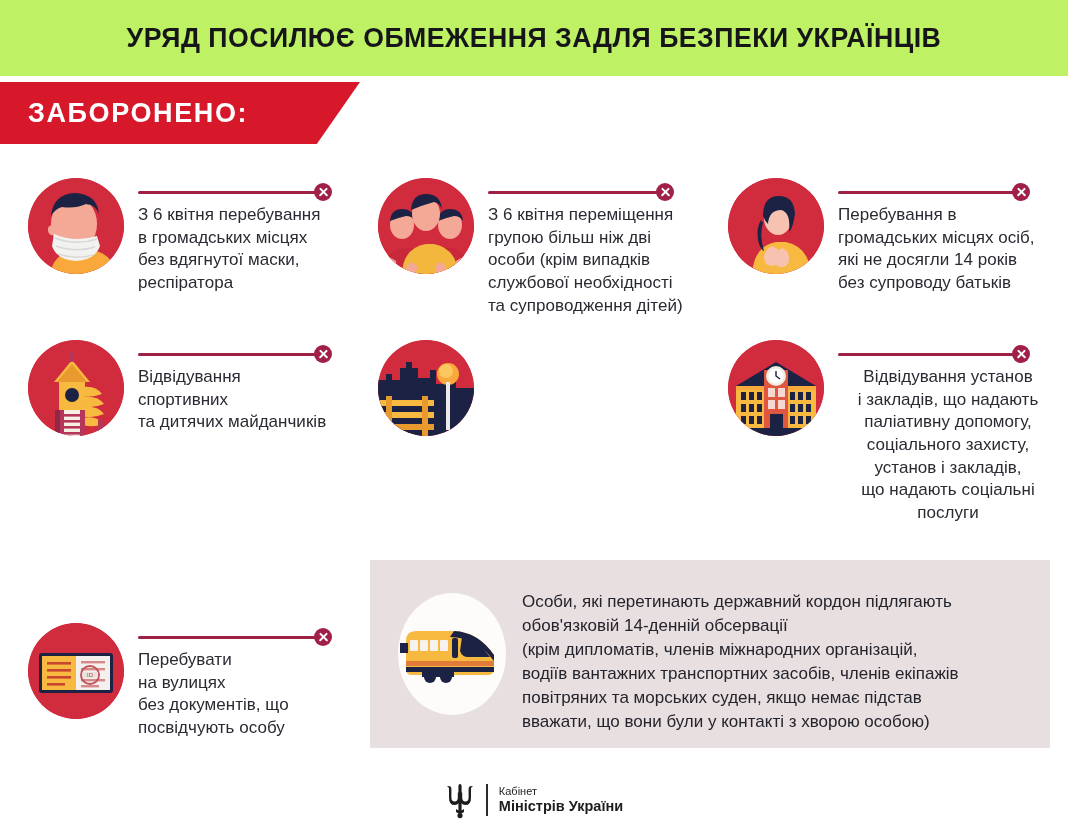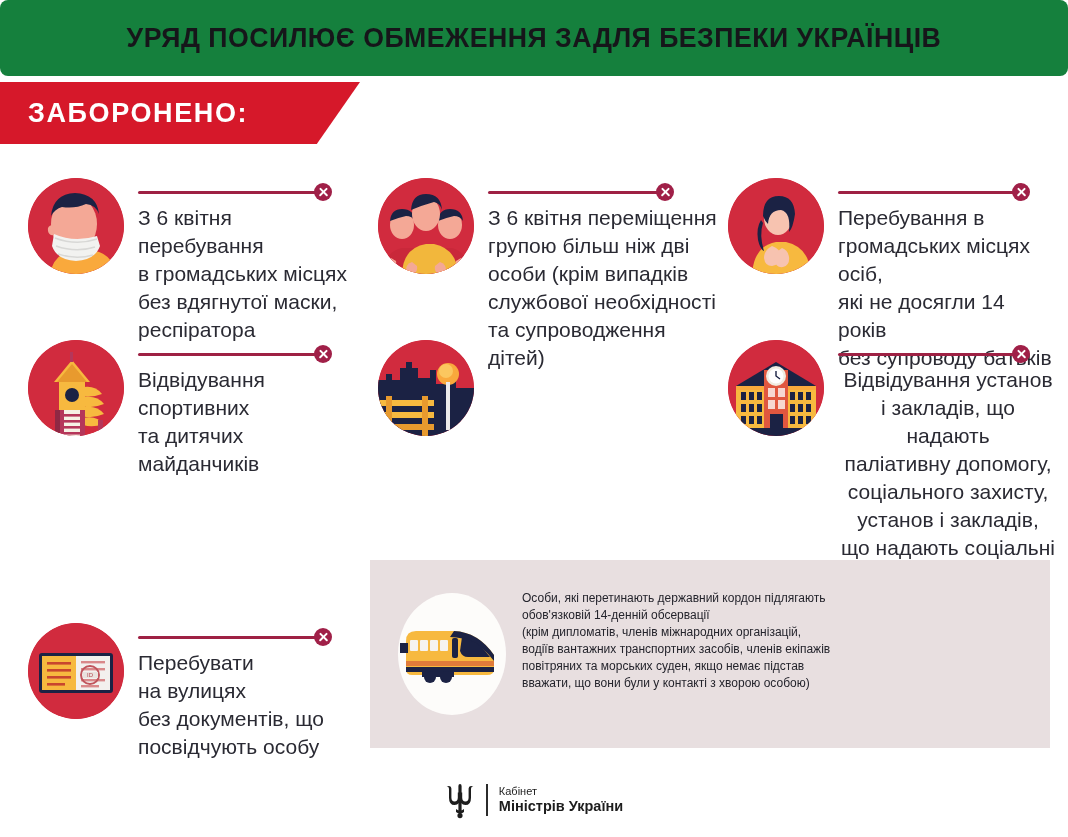--- a/index.html
+++ b/index.html
@@ -8,22 +8,22 @@
     background: #ffffff;
     font-family: "Liberation Sans", sans-serif;
     overflow: hidden;
     position: relative;
   }
   .page { width: 1068px; height: 837px; position: relative; background: #ffffff; }
 
   
   .header-band {
     position: absolute; left: 0; top: 0; width: 1068px; height: 76px;
-    background: #15803d;
-    display: flex; align-items: center; justify-content: center; border-radius: 8px;
+    background: #bef264;
+    display: flex; align-items: center; justify-content: center;
   }
   .header-title {
     font-size: 27.5px; font-weight: bold; color: #16161a;
     letter-spacing: 0.5px; white-space: nowrap;
     transform: scaleX(0.97);
   }
 
   .banner-wrap { position: absolute; left: 0; top: 82px; width: 360px; height: 62px; }
   .banner {
     width: 100%; height: 100%;
@@ -55,36 +55,36 @@
     background: #a02048;
   }
   .connector .xdot::before, .connector .xdot::after {
     content: ""; position: absolute; left: 3.5px; top: 8px;
     width: 11px; height: 2.4px; background: #fff; border-radius: 1px;
   }
   .connector .xdot::before { transform: rotate(45deg); }
   .connector .xdot::after  { transform: rotate(-45deg); }
 
   .rule-text {
-    font-size: 21px; line-height: 1.335; color: #2a2a33;
+    font-size: 17px; line-height: 1.335; color: #2a2a33;
     white-space: pre-line; letter-spacing: 0.02px;
   }
 
   
   .info-panel {
     position: absolute; left: 370px; top: 560px; width: 680px; height: 188px;
     background: #e8dfe0;
   }
   .info-oval {
     position: absolute; left: 28px; top: 33px; width: 108px; height: 122px;
     background: #fdfcfa; border-radius: 50%;
   }
   .info-text {
     position: absolute; left: 152px; top: 30px; right: 18px;
-    font-size: 12px; line-height: 1.41; color: #24242c; white-space: pre-line;
+    font-size: 17px; line-height: 1.41; color: #24242c; white-space: pre-line;
   }
 
   
   .footer {
     position: absolute; left: 0; bottom: 0; width: 1068px; height: 74px;
     background: #ffffff; display: flex; align-items: center; justify-content: center; gap: 11px;
   }
   .footer-divider { width: 2px; height: 32px; background: #2b2b2b; }
   .footer-text { font-size: 14.5px; line-height: 1.2; font-weight: bold; color: #1d1d1d; }
   .footer-text .l1 { font-weight: normal; font-size: 11px; display: block; }

